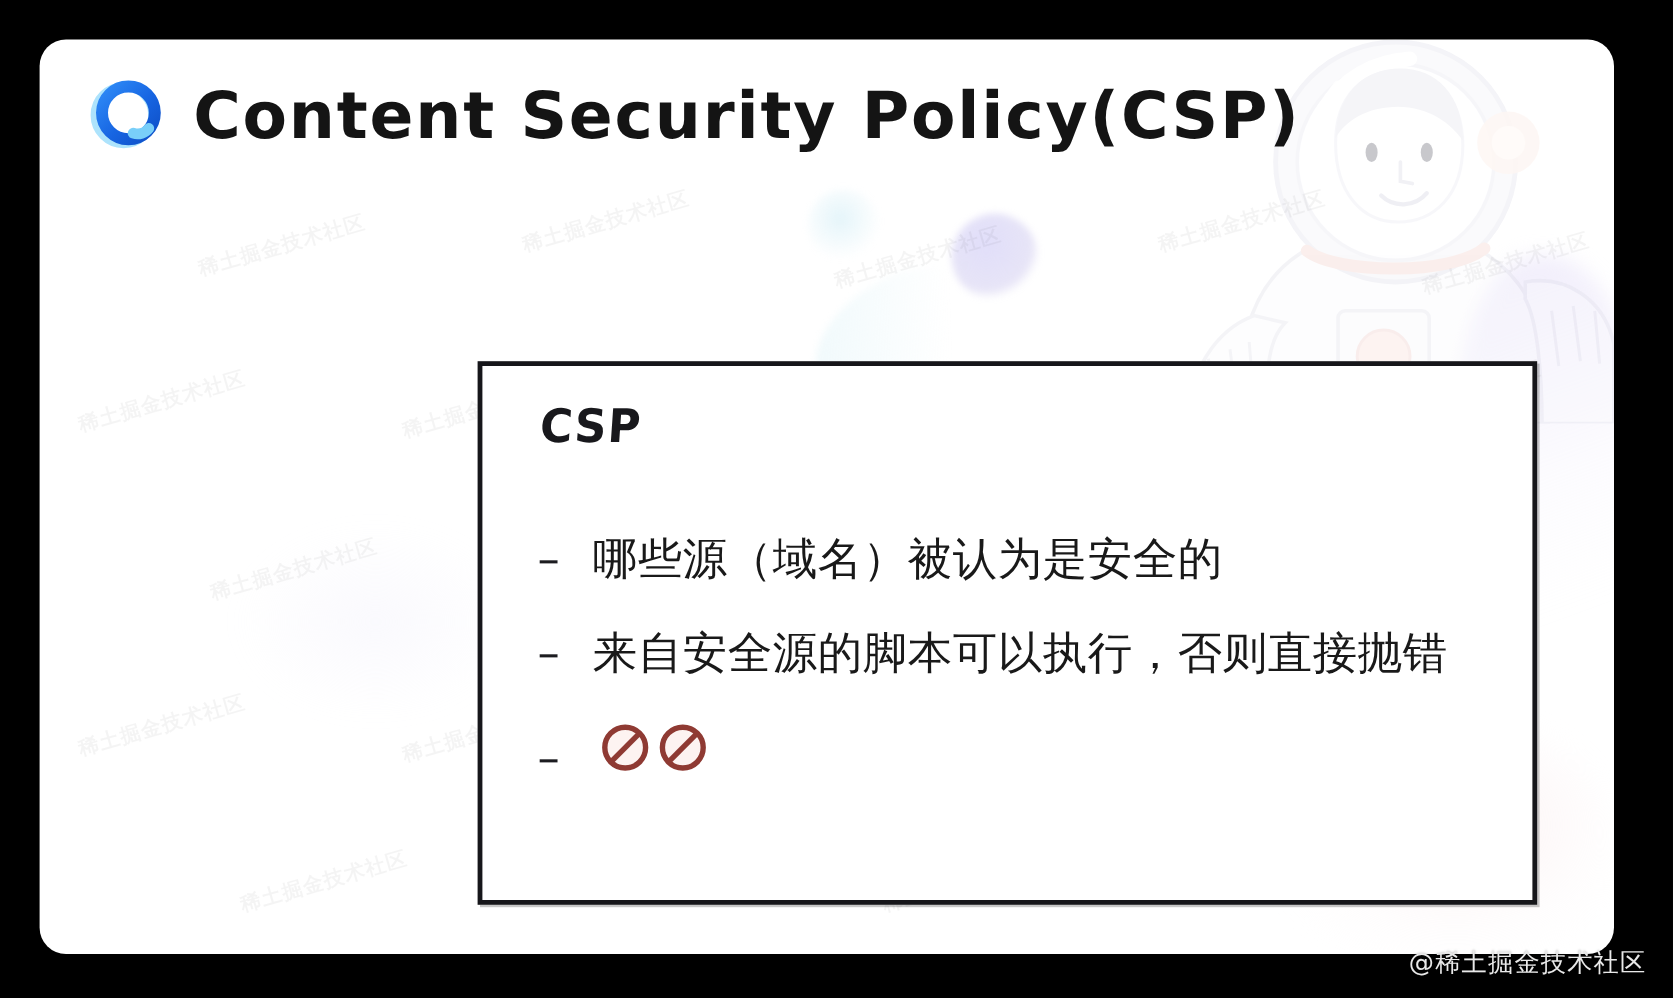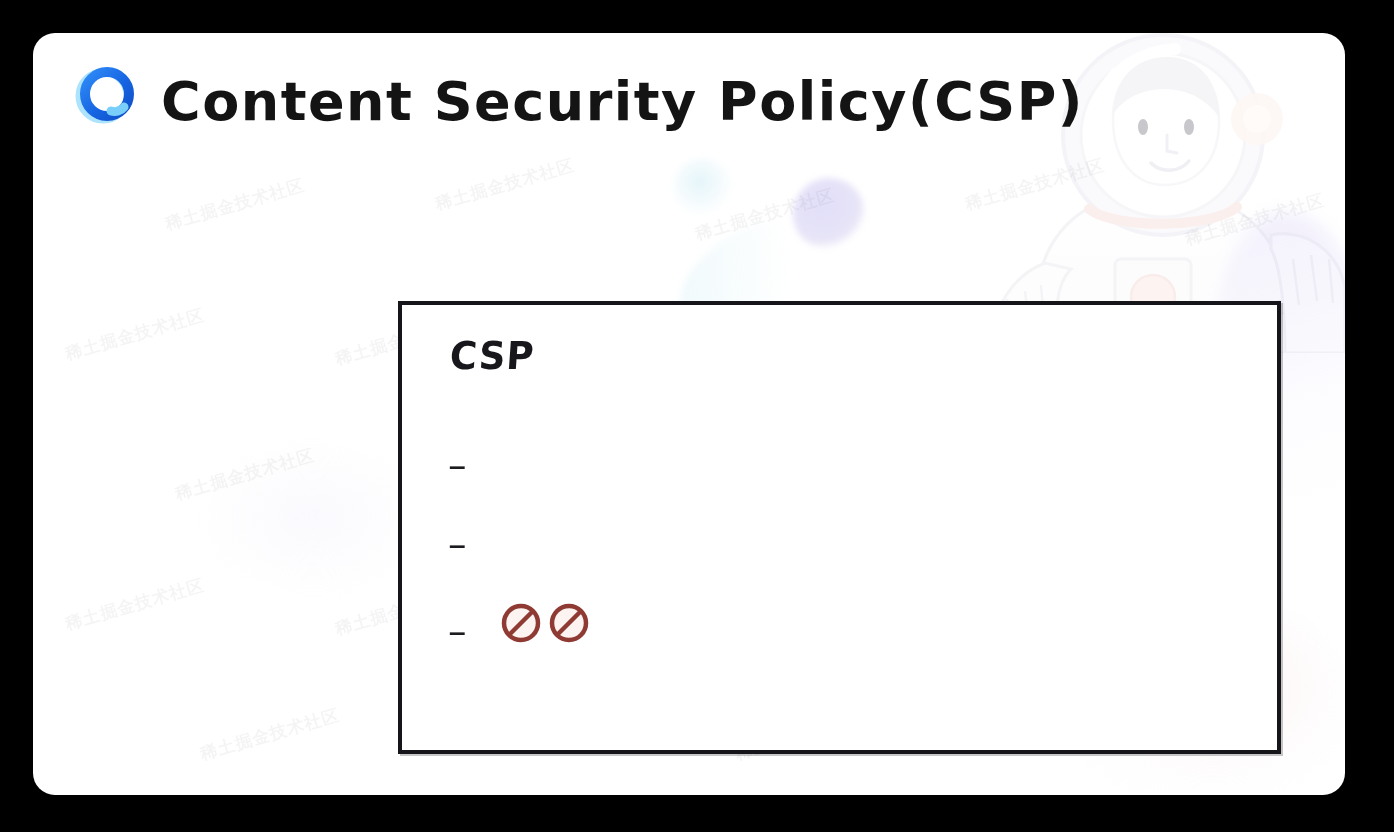--- a/index.html
+++ b/index.html
@@ -122,21 +122,21 @@
     filter: blur(10px);
   }
 
   
   #slide-header {
     position: absolute;
     left: 0;
     top: 0;
     z-index: 4;
     display: flex;
-    align-items: flex-end;
+    align-items: center;
     padding: 30px 0 0 40px;
   }
   #brand-logo {
     width: 66px;
     height: 66px;
     flex: 0 0 66px;
     margin-right: 22px;
     display: block;
   }
   #slide-title {
@@ -326,24 +326,26 @@
       <h1 id="slide-title">Content Security Policy(CSP)</h1>
     </div>
 
     <div id="csp-box">
       <div id="csp-box-label">CSP</div>
 
       <ul id="csp-bullets">
 
         <li class="bullet-row">
           <span class="bullet-dash">–</span>
+          <span class="bullet-text">哪些源（域名）被认为是安全的</span>
         </li>
 
         <li class="bullet-row">
           <span class="bullet-dash">–</span>
+          <span class="bullet-text">来自安全源的脚本可以执行，否则直接抛错</span>
         </li>
 
         <li class="bullet-row">
           <span class="bullet-dash">–</span>
           <span class="no-emoji">
             <svg viewBox="0 0 42 42" width="42" height="42" xmlns="http://www.w3.org/2000/svg">
               <circle cx="21" cy="21" r="17" fill="#fdf3f1" stroke="#8f3a33" stroke-width="4.5"></circle>
               <line x1="10" y1="32" x2="32" y2="10" stroke="#8f3a33" stroke-width="4.5" stroke-linecap="butt"></line>
             </svg>
           </span>
@@ -353,14 +355,15 @@
               <line x1="10" y1="32" x2="32" y2="10" stroke="#8f3a33" stroke-width="4.5" stroke-linecap="butt"></line>
             </svg>
           </span>
         </li>
 
       </ul>
     </div>
 
   </div>
 
+  <div id="bottom-watermark">@稀土掘金技术社区</div>
 
 </div>
 
 </body></html>

